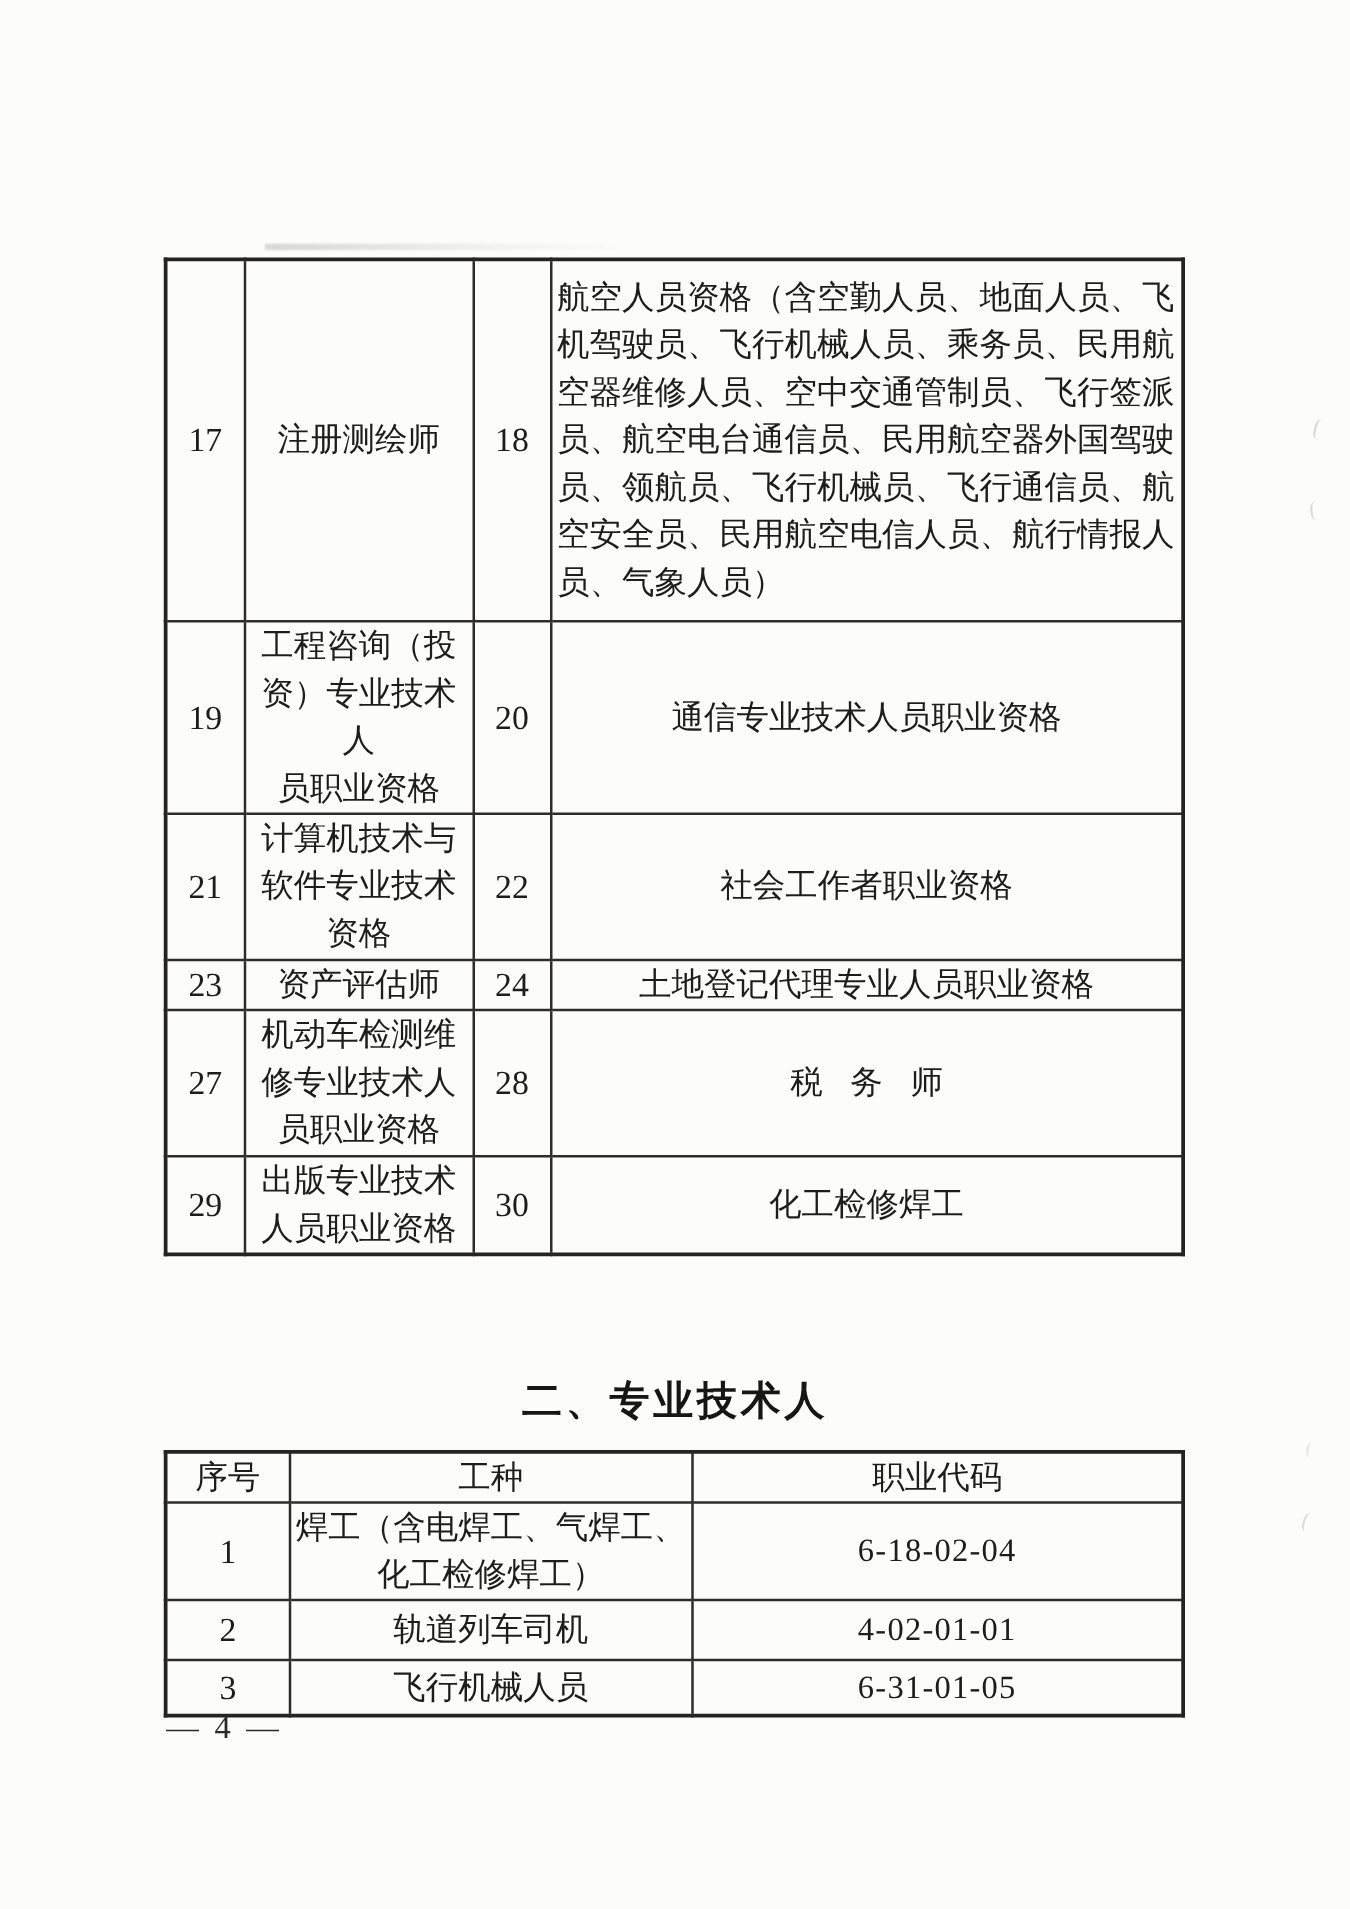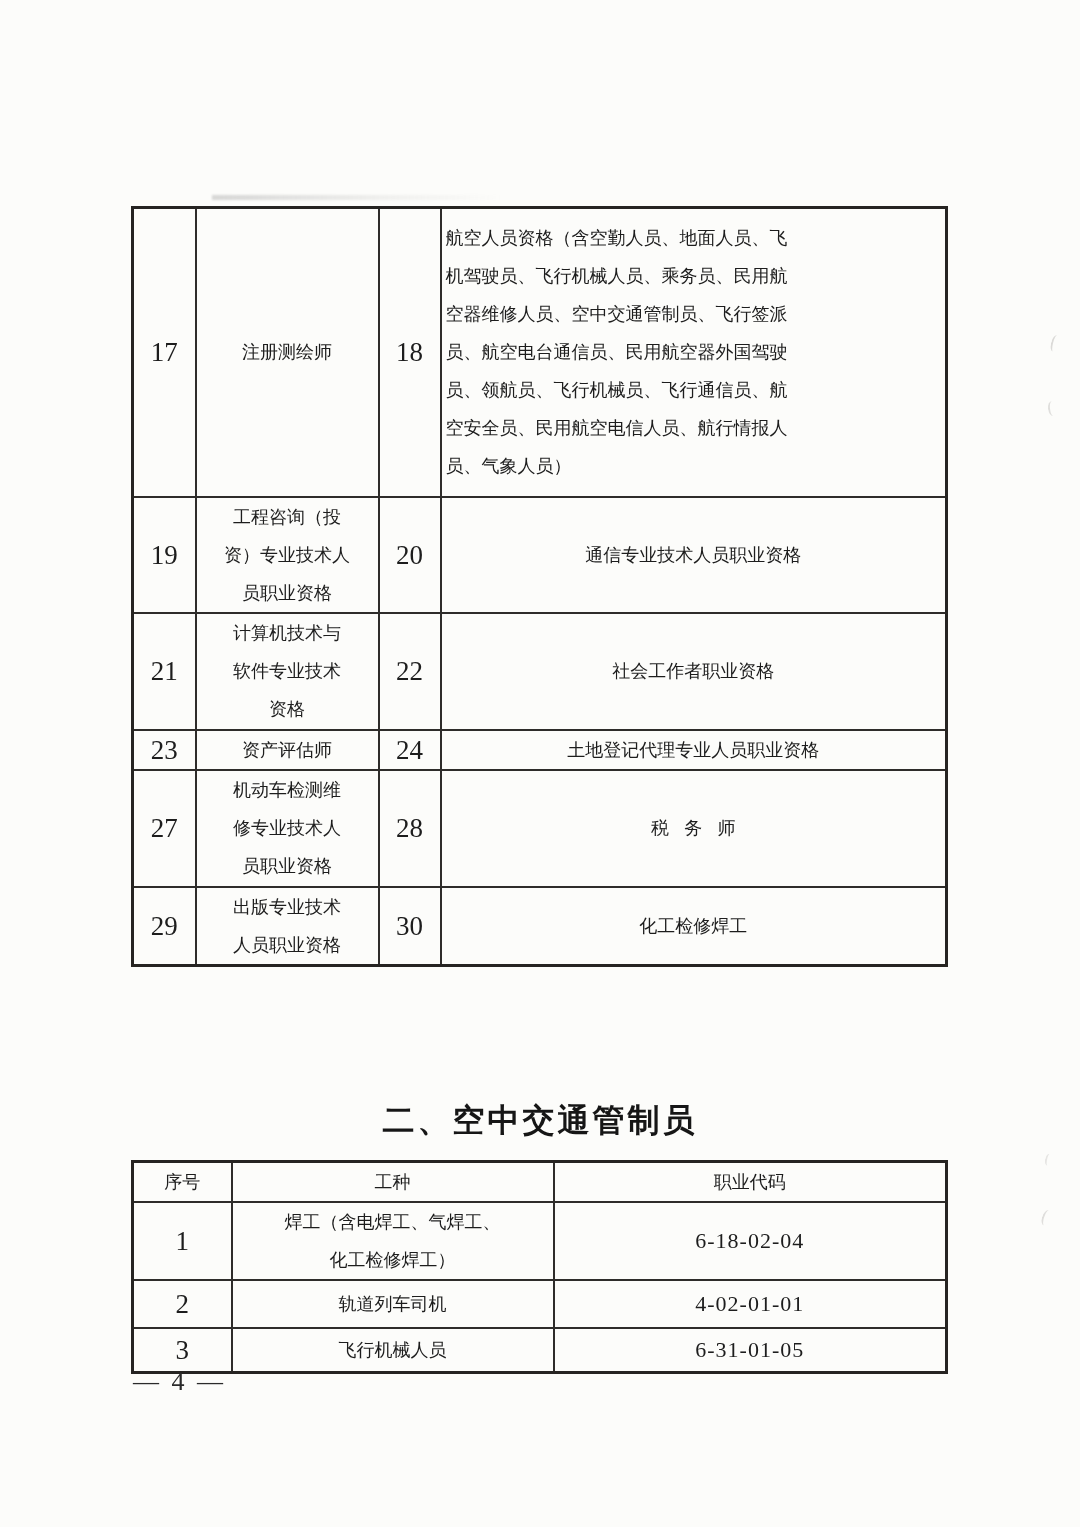--- a/index.html
+++ b/index.html
@@ -16,39 +16,39 @@
     position:absolute;
     border-collapse:collapse;
     table-layout:fixed;
   }
   #qual-table { left:131px; top:206px; width:814px; }
   #trade-table { left:131px; top:1160px; width:814px;padding-left:19px; }
   td, th {
     border:2px solid #2e2c2a;
     text-align:center;
     vertical-align:middle;
-    font-size:18px;
+    font-size:26px;
     line-height:38px;
     font-weight:normal;
     white-space:pre-line;
     padding:0;
     overflow:hidden;
   }
   #qual-table, #trade-table { border:3px solid #262422; }
   .num-cell { font-size:27px; font-family:"Liberation Serif","DejaVu Serif",serif; }
   .aviation-cell {
     text-align:left;
     padding:6px 2px 6px 4px;
     line-height:38px;
   }
   .spread-wide {
     letter-spacing:0.85em;
     padding-left:0.85em;
   }
-  .code-cell { font-size:22px; letter-spacing:1px; }
+  .code-cell { font-size:26px; letter-spacing:1px; }
   .section-title {
     position:absolute;
     left:0; top:1099px;
     width:1080px;
     text-align:center;
     font-size:32px;
     font-weight:bold;
     letter-spacing:3px;
     color:#161616;
   }
@@ -142,21 +142,21 @@
       <tr style="height:74px">
         <td class="num-cell">29</td>
         <td>出版专业技术
 人员职业资格</td>
         <td class="num-cell">30</td>
         <td>化工检修焊工</td>
       </tr>
     </tbody>
   </table>
 
-  <div class="section-title">二、空中交通管制员</div>
+  <div class="section-title">二、专业技术人</div>
 
   <table id="trade-table">
     <colgroup>
       <col style="width:99px">
         <col style="width:322px">
         <col style="width:393px">
     </colgroup>
     <tbody>
       <tr style="height:39px">
         <th>序号</th>

